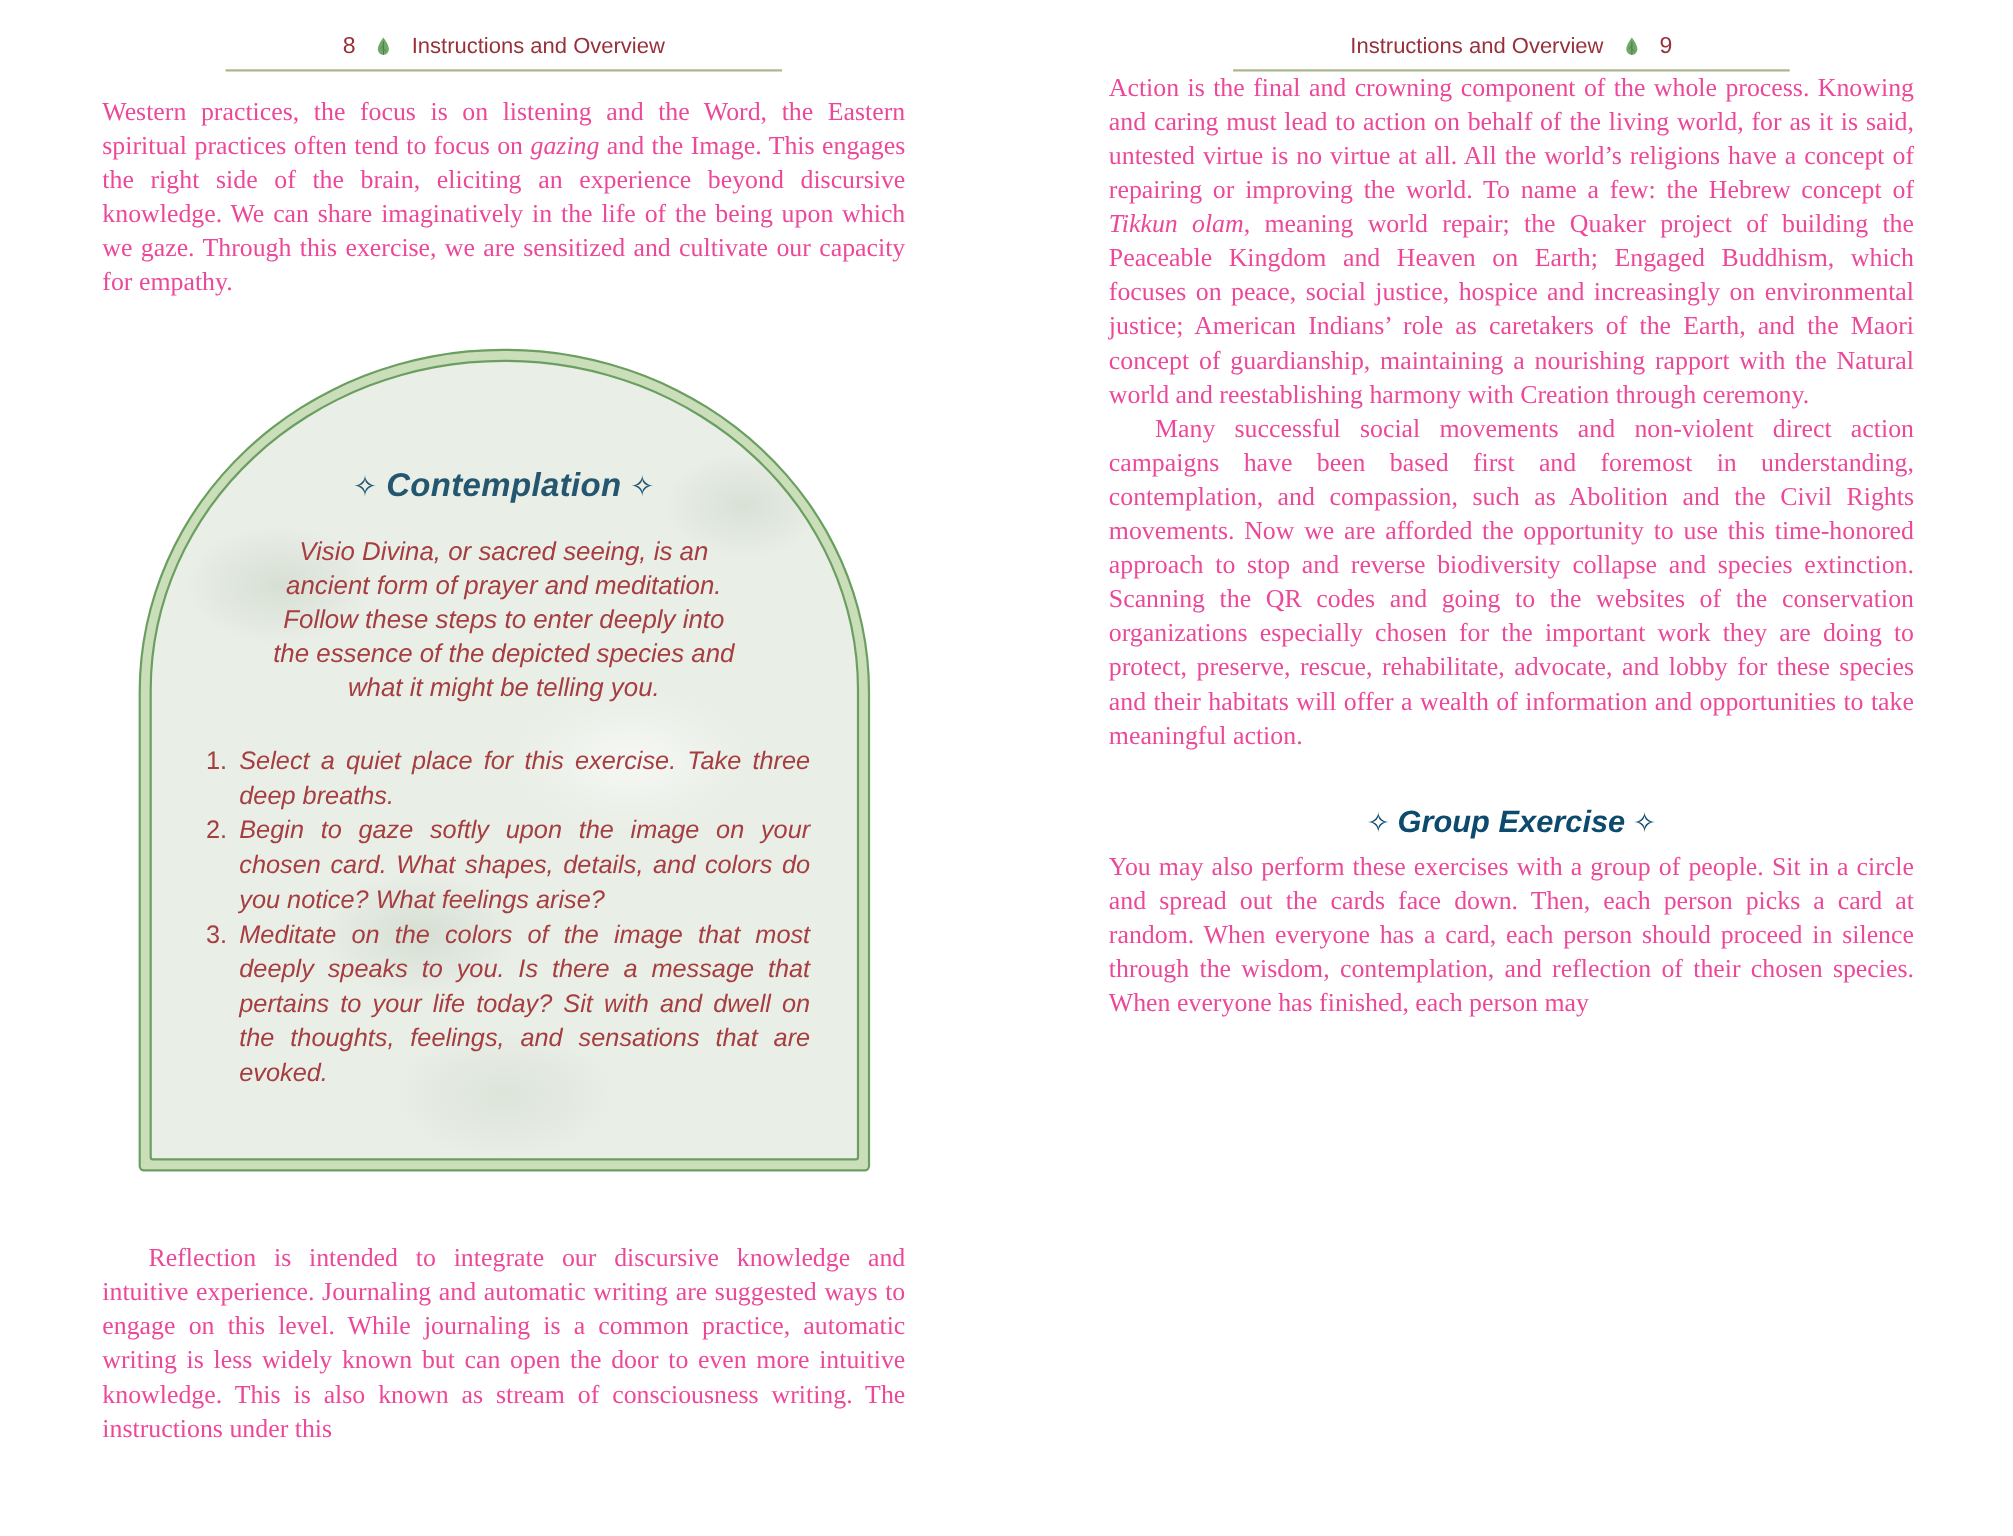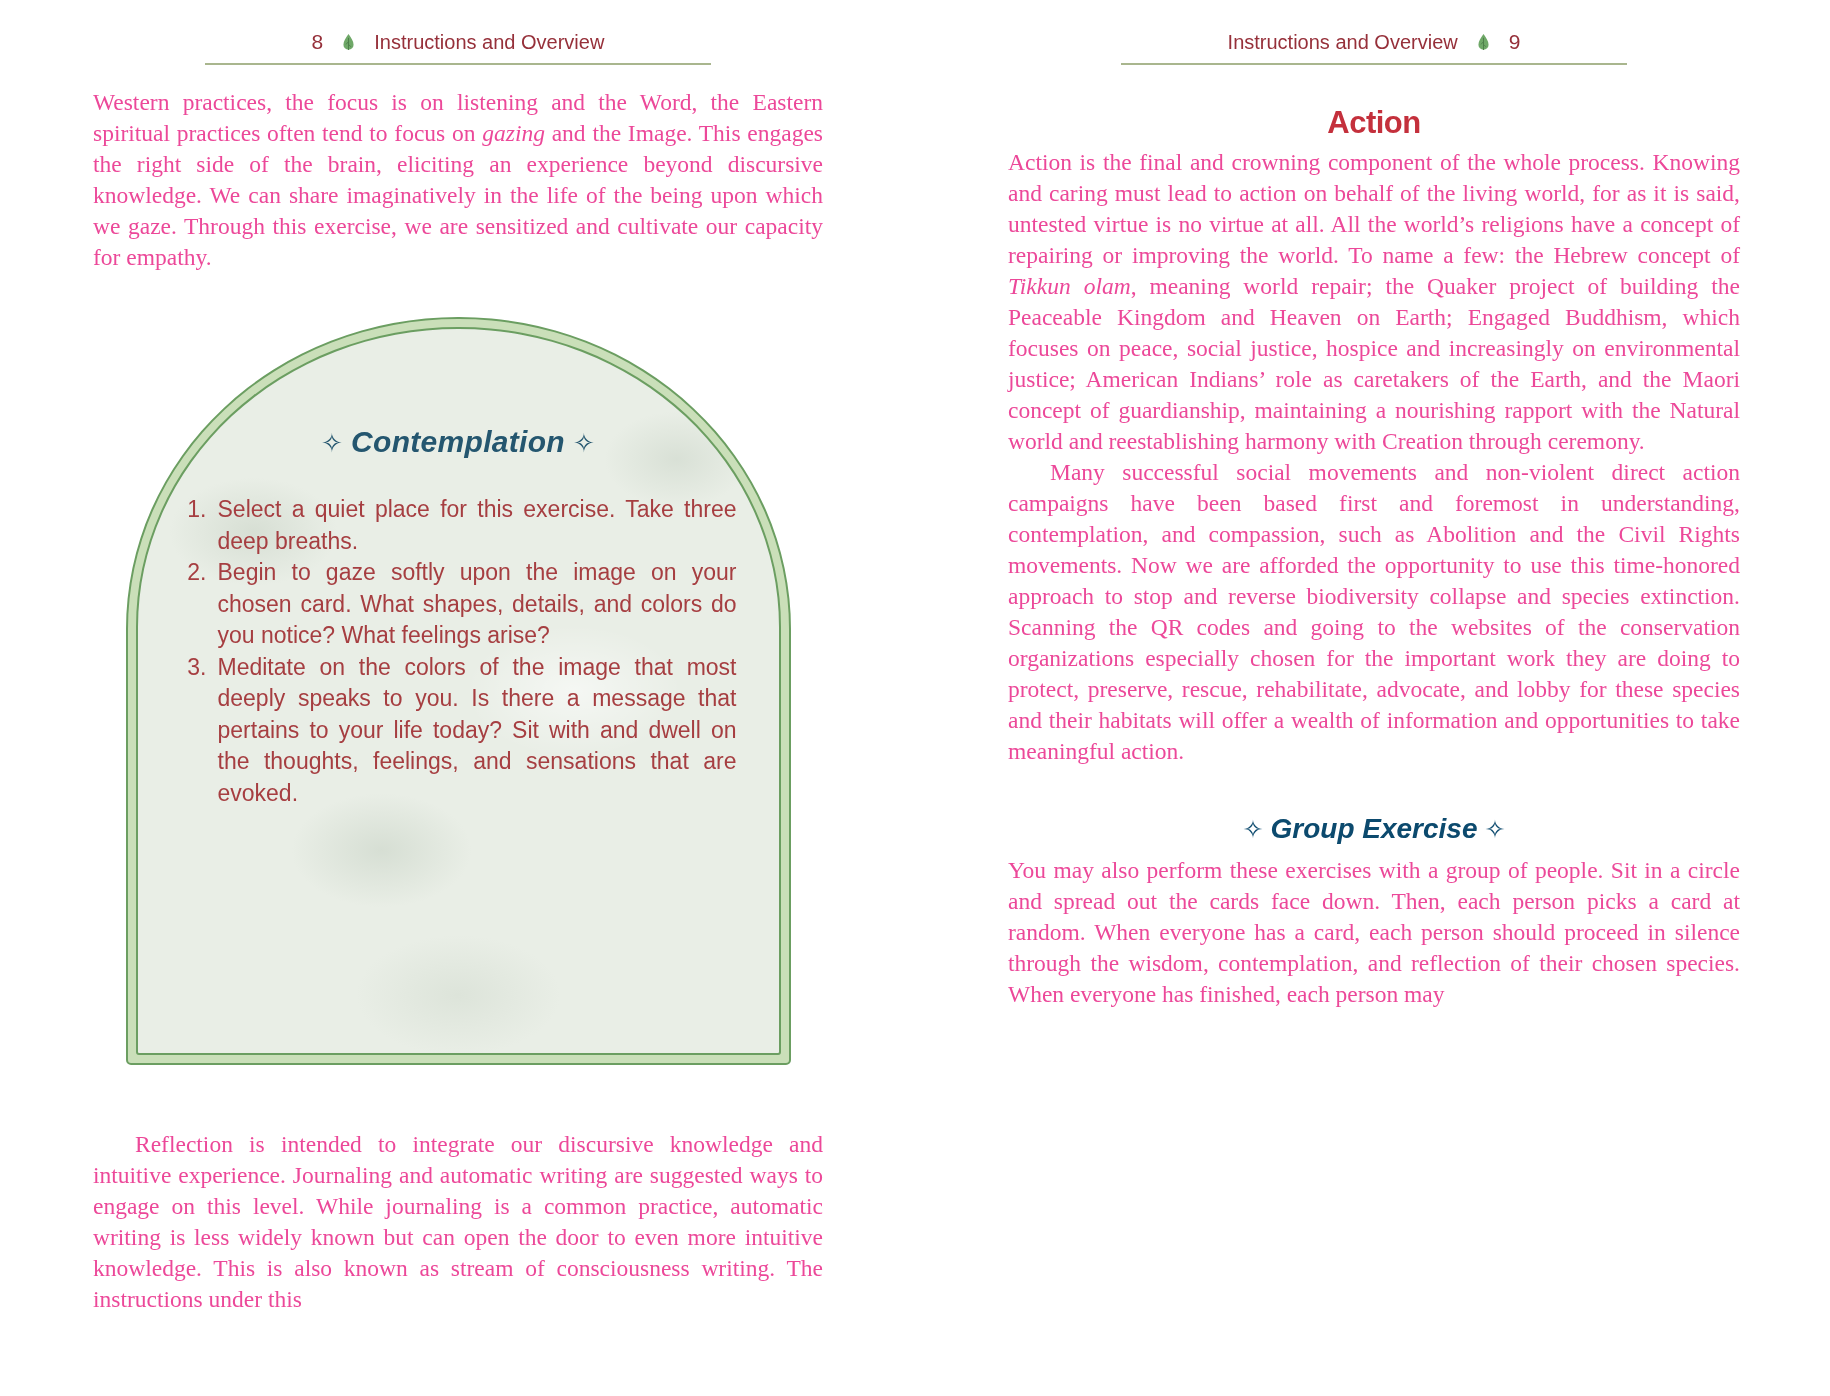--- a/index.html
+++ b/index.html
@@ -39,21 +39,21 @@
     padding:96px 42px 12px 42px;text-align:center;overflow:hidden;}
   .box-title{font-family:"Liberation Sans", sans-serif;font-style:italic;font-weight:bold;
     font-size:30px;color:#24566f;letter-spacing:0.3px;}
   .box-title .orn{font-style:normal;font-weight:normal;font-size:26px;padding:0 8px;}
   .box-intro{font-family:"Liberation Sans", sans-serif;font-style:italic;font-size:23.5px;
     line-height:31px;color:#a63e41;max-width:430px;margin:27px auto 0;text-align:center;}
   .steps{margin-top:35px;text-align:left;font-family:"Liberation Sans", sans-serif;
     font-size:23px;line-height:31.5px;color:#a63e41;}
   .step{display:flex;gap:11px;}
   .step-num{flex:0 0 27px;text-align:right;}
-  .step-text{flex:1;text-align:justify;}
+  .step-text{flex:1;text-align:justify;font-style:italic;}
 
   
   .action-heading{margin:40px 0 6px;text-align:center;font-family:"Liberation Sans", sans-serif;
     font-weight:bold;font-size:31px;letter-spacing:-0.5px;color:#c4303c;}
   .teal-heading{margin:46px 0 10px;text-align:center;font-family:"Liberation Sans", sans-serif;
     font-style:italic;font-weight:bold;font-size:28px;color:#0c4a6e;}
   .teal-heading .orn{font-style:normal;font-weight:normal;font-size:25px;padding:0 7px;}
 
   .reflection{margin-top:64px;}
 </style>
@@ -78,20 +78,21 @@
 
     <p class="body-text mt-body">Western practices, the focus is on listening and the Word, the Eastern spiritual practices often tend to focus on <em>gazing</em> and the Image. This engages the right side of the brain, eliciting an experience beyond discursive knowledge. We can share imaginatively in the life of the being upon which we gaze. Through this exercise, we are sensitized and cultivate our capacity for empathy.</p>
 
     <div class="arch-outer">
       <div class="arch-inner">
 
         <div class="box-title">
           <span class="orn">✧</span><span>Contemplation</span><span class="orn">✧</span>
         </div>
 
+        <div class="box-intro">Visio Divina, or sacred seeing, is an ancient form of prayer and meditation. Follow these steps to enter deeply into the essence of the depicted species and what it might be telling you.</div>
 
         <div class="steps">
           <div class="step">
             <span class="step-num">1.</span>
             <span class="step-text">Select a quiet place for this exercise. Take three deep breaths.</span>
           </div>
           <div class="step">
             <span class="step-num">2.</span>
             <span class="step-text">Begin to gaze softly upon the image on your chosen card. What shapes, details, and colors do you notice? What feelings arise?</span>
           </div>
@@ -115,21 +116,20 @@
         <svg viewBox="0 0 16 20" width="15" height="19">
           <path d="M8 1 C5.2 5.2 2.6 8.6 2.6 12.4 a5.4 5.4 0 0 0 10.8 0 C13.4 8.6 10.8 5.2 8 1 Z" fill="#6fa868"></path>
           <path d="M8 5 L8 18" stroke="#4c7d49" stroke-width="1"></path>
           <path d="M8 9 L5.4 12 M8 12 L10.6 14.6" stroke="#4c7d49" stroke-width="0.9" fill="none"></path>
         </svg>
       </span>
       <span class="pagenum">9</span>
     </div>
 
 
-    <div class="action-heading">Action</div>
 
     <p class="body-text">Action is the final and crowning component of the whole process. Knowing and caring must lead to action on behalf of the living world, for as it is said, untested virtue is no virtue at all. All the world’s religions have a concept of repairing or improving the world. To name a few: the Hebrew concept of <em>Tikkun olam</em>, meaning world repair; the Quaker project of building the Peaceable Kingdom and Heaven on Earth; Engaged Buddhism, which focuses on peace, social justice, hospice and increasingly on environmental justice; American Indians’ role as caretakers of the Earth, and the Maori concept of guardianship, maintaining a nourishing rapport with the Natural world and reestablishing harmony with Creation through ceremony.</p>
 
     <p class="body-text indent">Many successful social movements and non-violent direct action campaigns have been based first and foremost in understanding, contemplation, and compassion, such as Abolition and the Civil Rights movements. Now we are afforded the opportunity to use this time-honored approach to stop and reverse biodiversity collapse and species extinction. Scanning the QR codes and going to the websites of the conservation organizations especially chosen for the important work they are doing to protect, preserve, rescue, rehabilitate, advocate, and lobby for these species and their habitats will offer a wealth of information and opportunities to take meaningful action.</p>
 
     <div class="teal-heading">
       <span class="orn">✧</span><span>Group Exercise</span><span class="orn">✧</span>
     </div>
 
     <p class="body-text">You may also perform these exercises with a group of people. Sit in a circle and spread out the cards face down. Then, each person picks a card at random. When everyone has a card, each person should proceed in silence through the wisdom, contemplation, and reflection of their chosen species. When everyone has finished, each person may</p>

